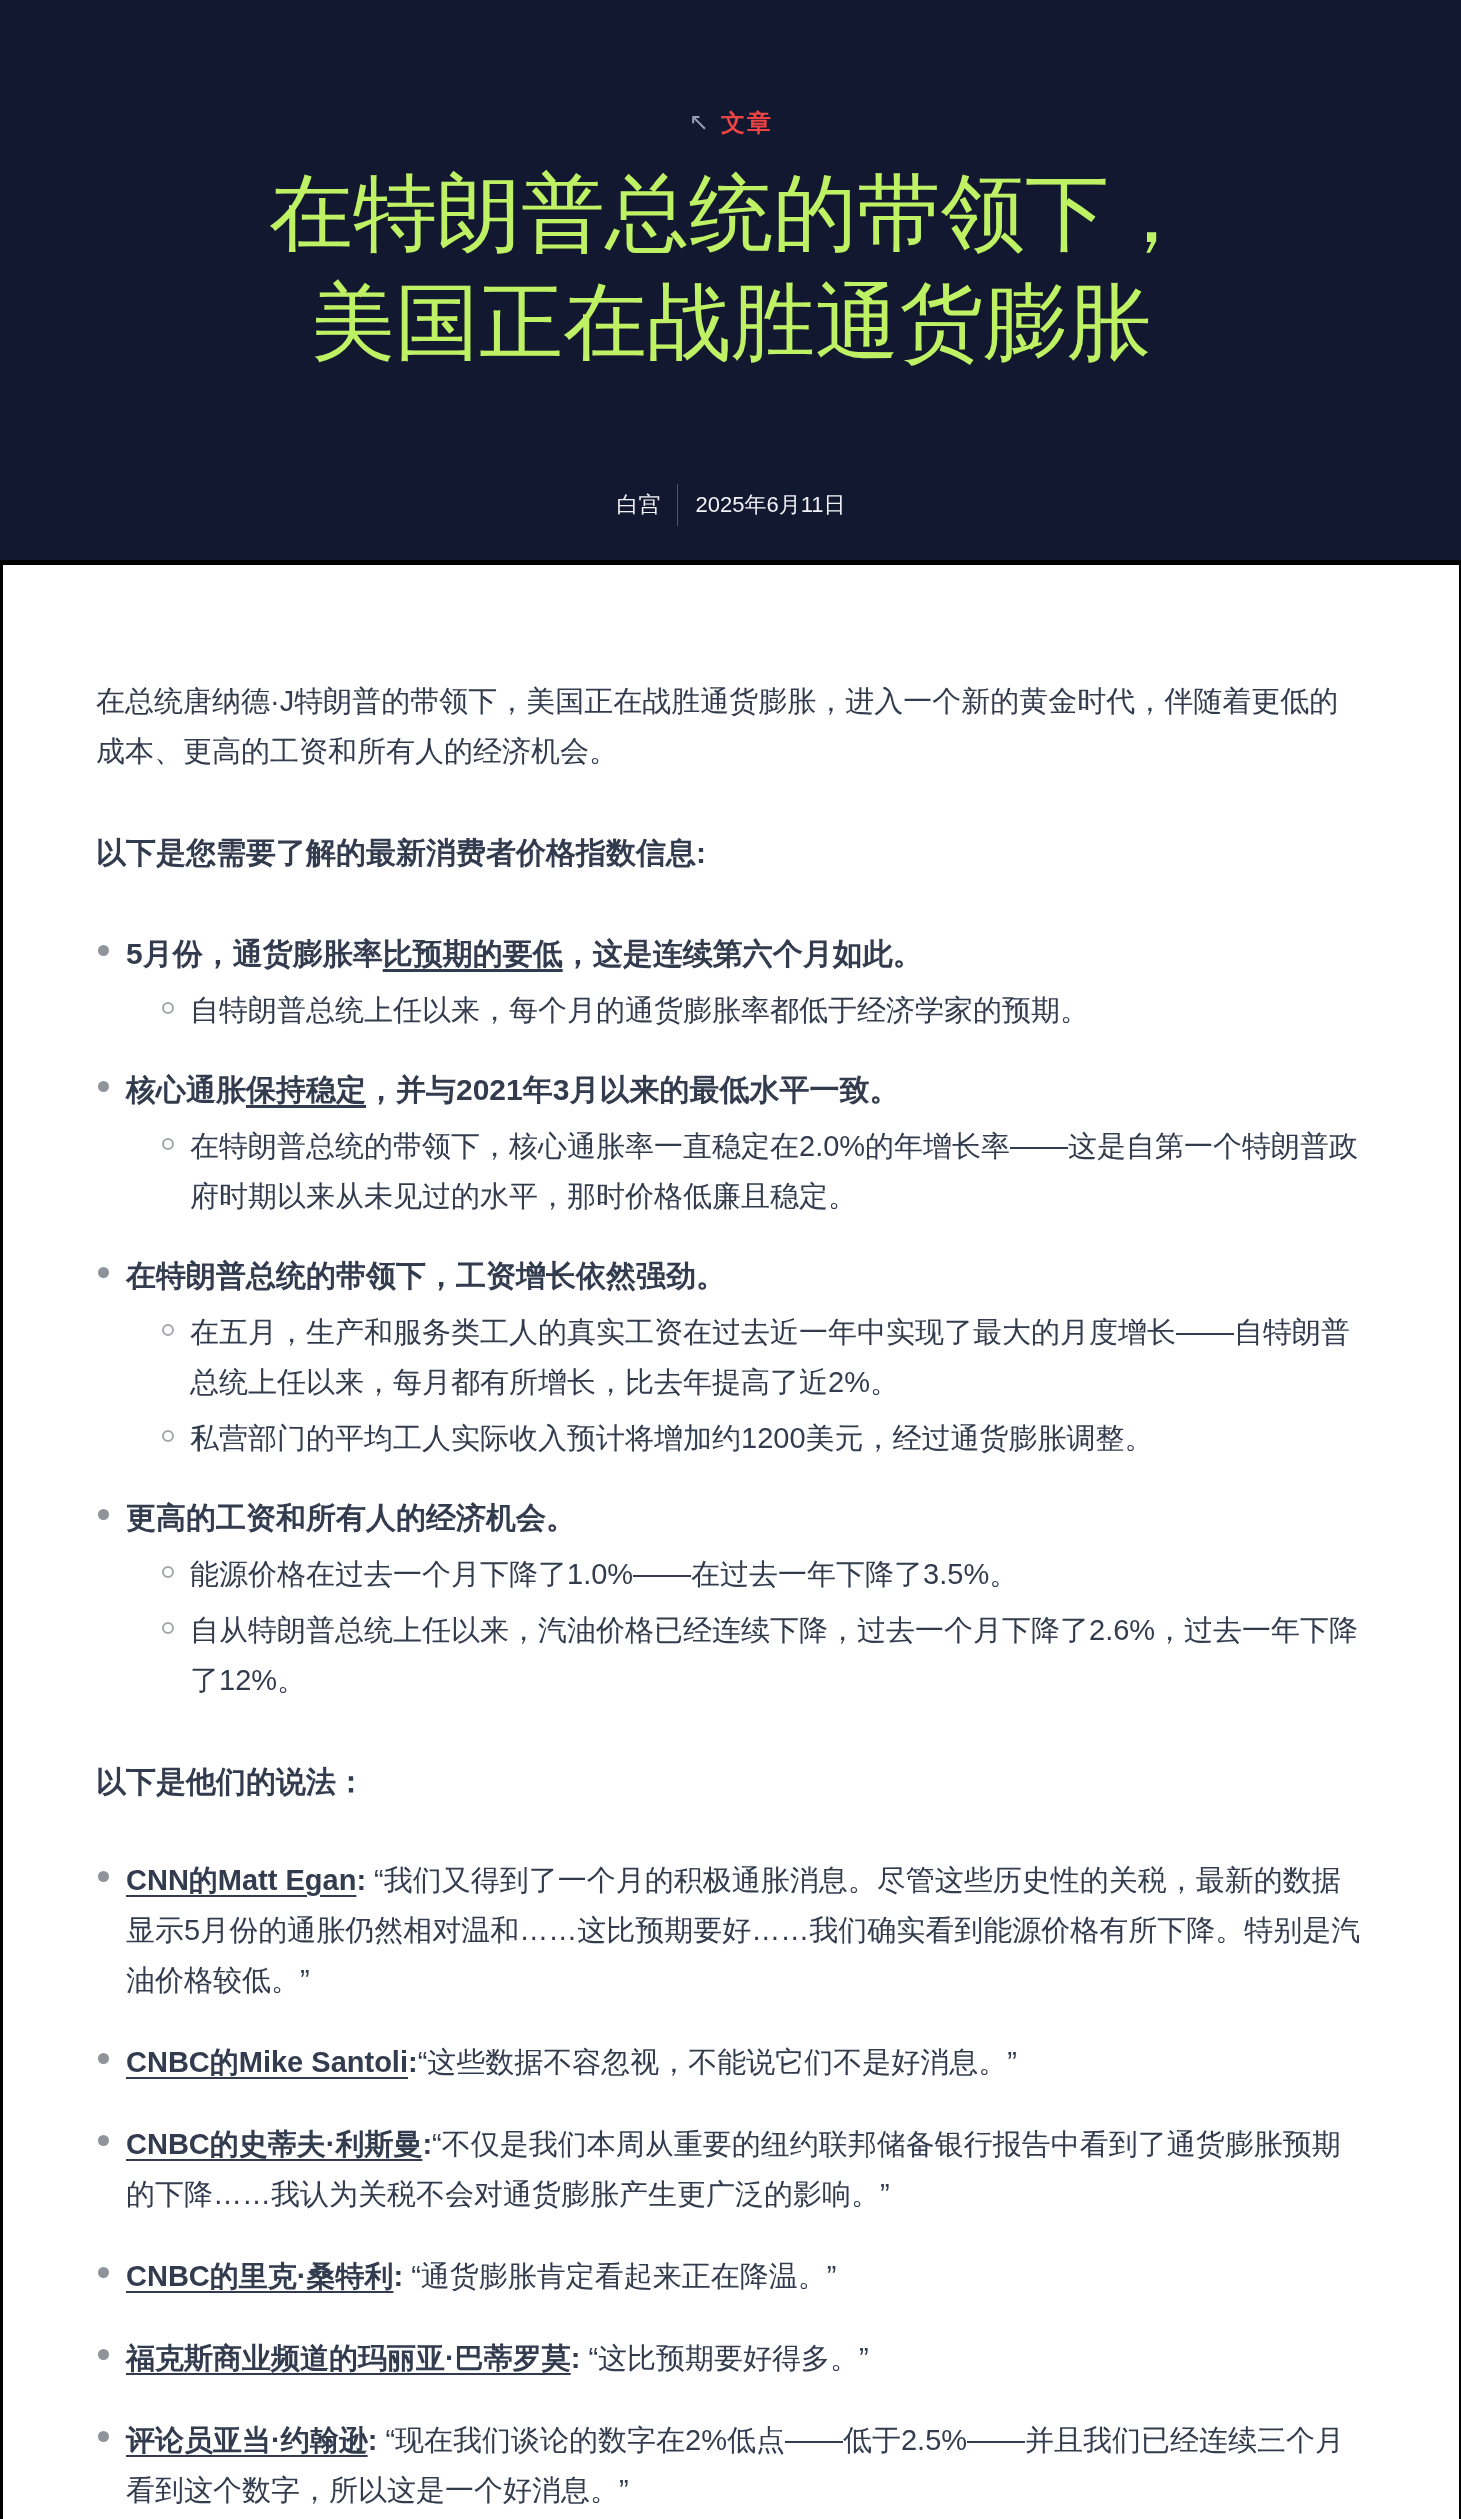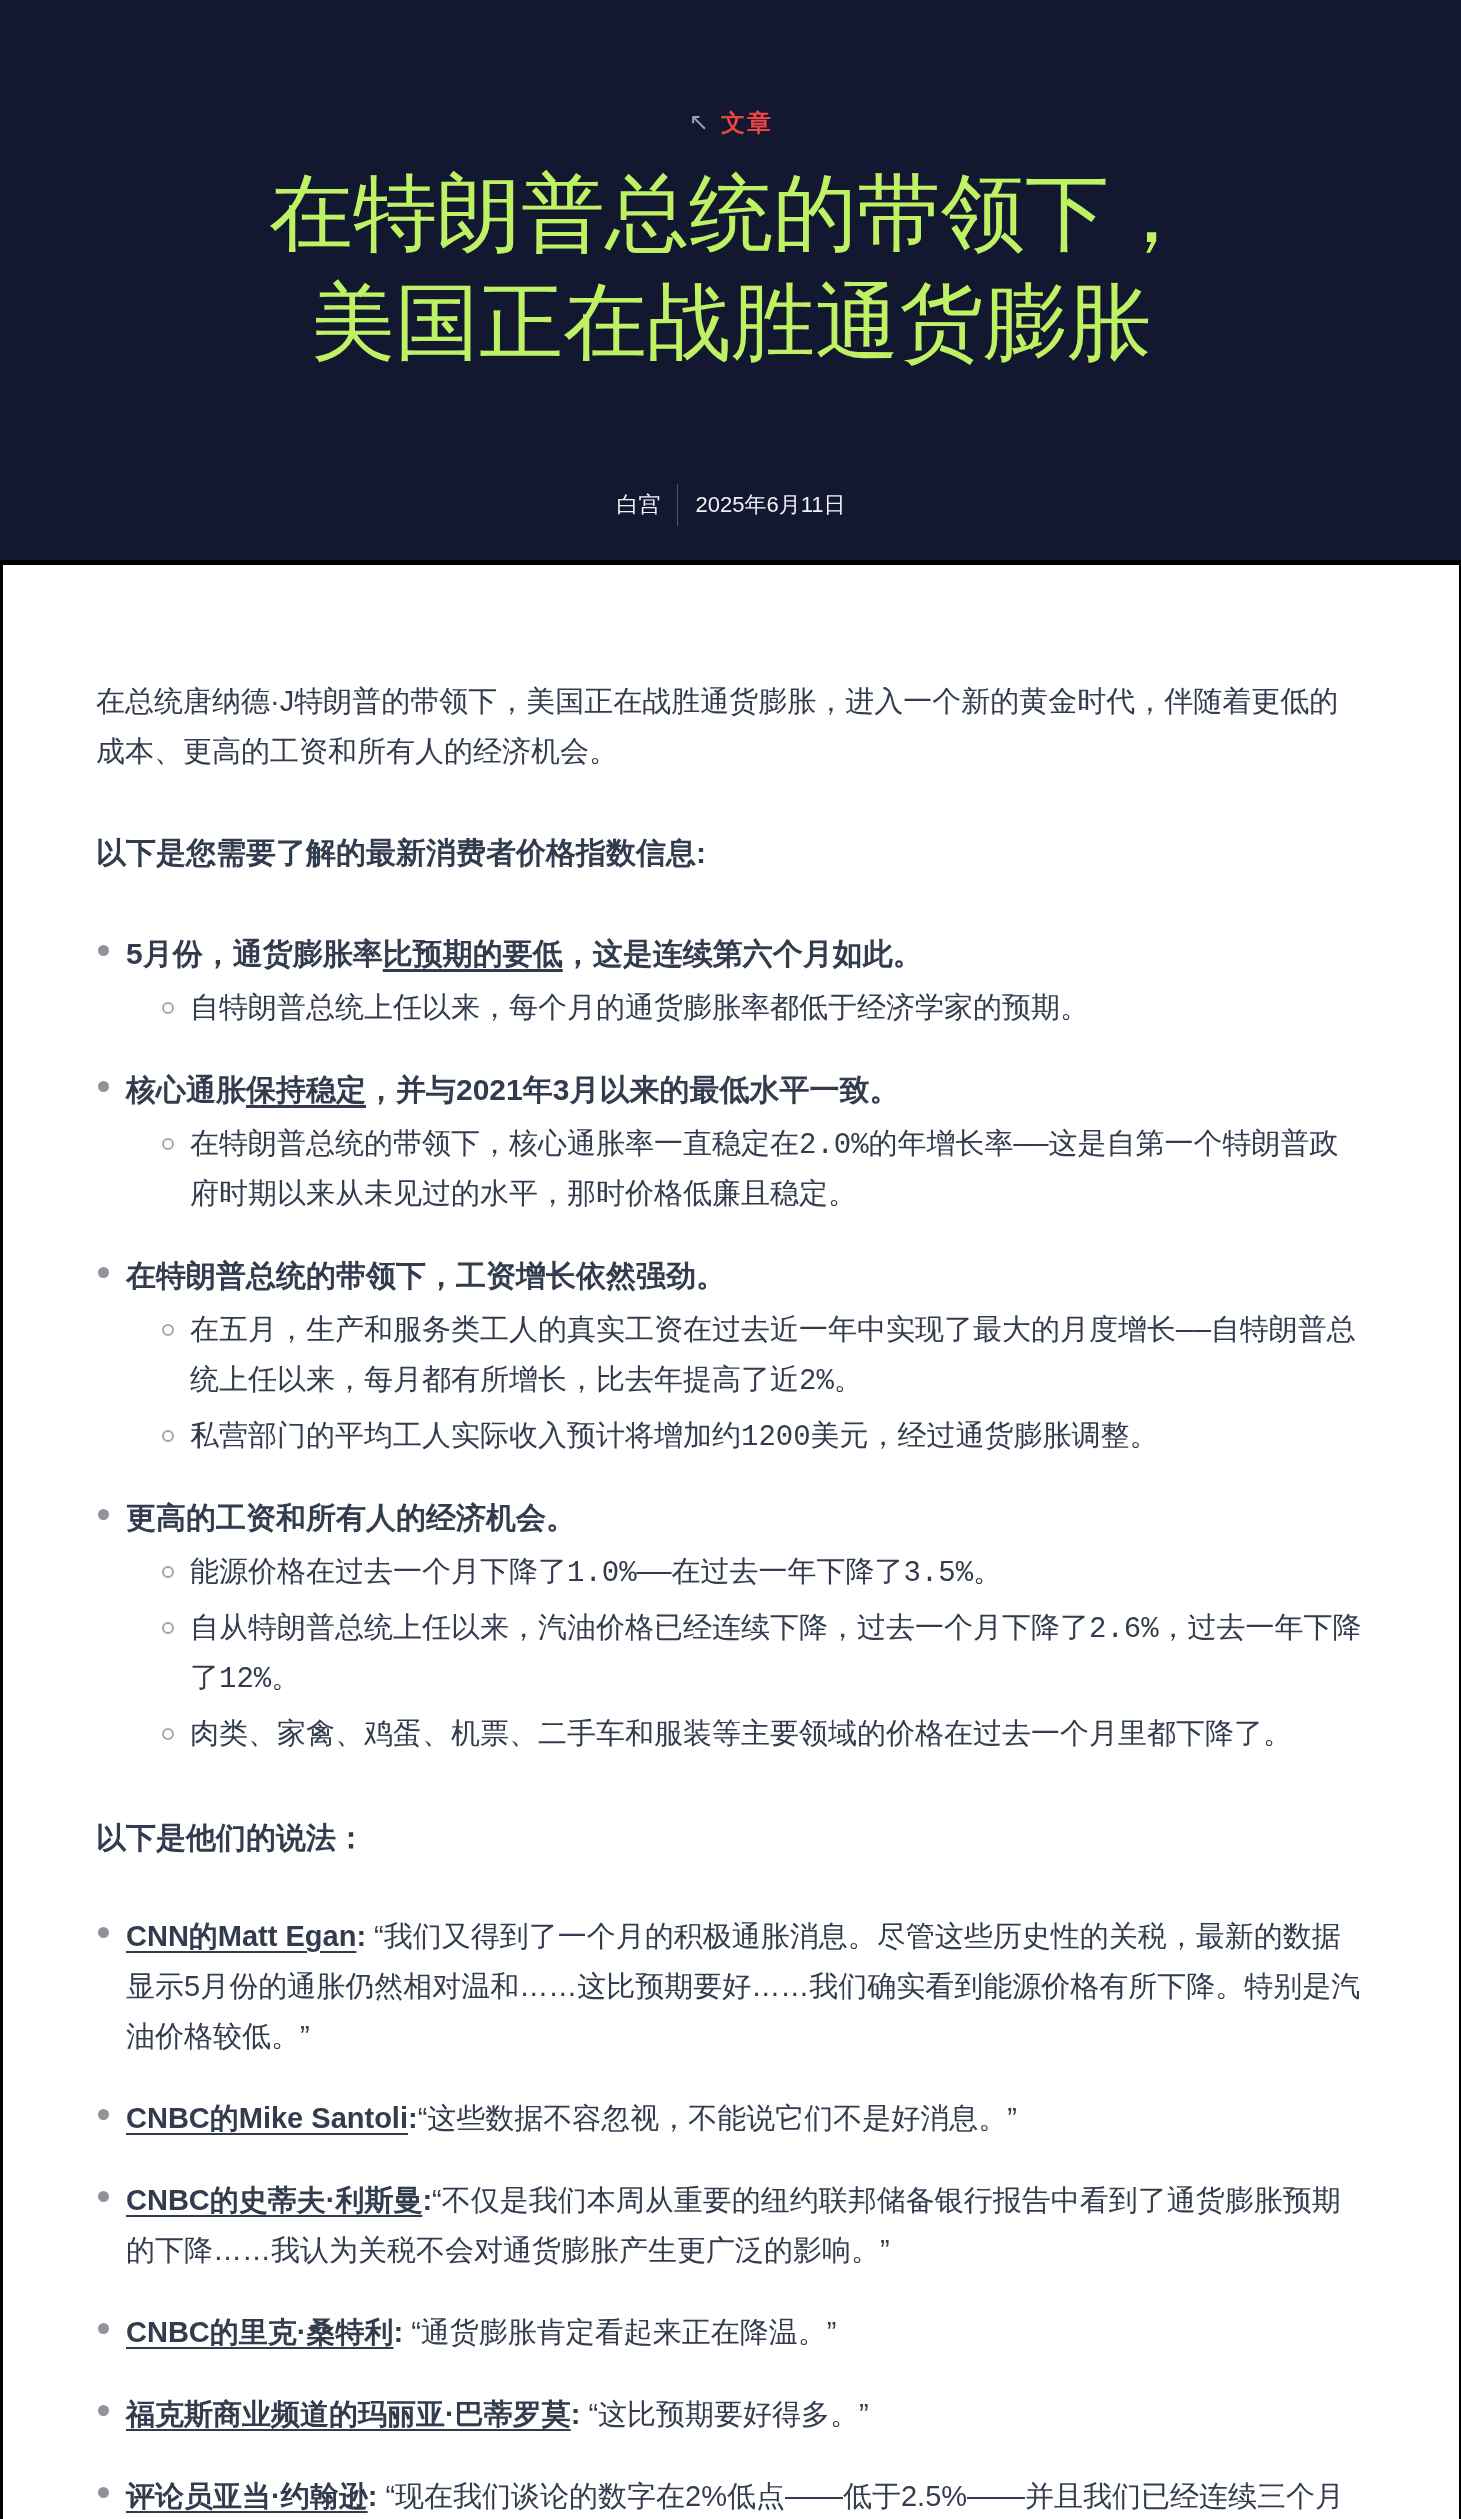--- a/index.html
+++ b/index.html
@@ -75,21 +75,21 @@
     margin:16px 17px 0 2px;
   }
   .bullet-body{flex:1;}
   .bullet-headline{
     font-size:30px;line-height:50px;font-weight:bold;
   }
   .bullet-headline .u{
     text-decoration:underline;text-underline-offset:5px;cursor:pointer;
   }
   .sublist{margin-top:4px;}
-  .sub-item{display:flex;margin-left:36px;margin-top:6px;font-family:Liberation Mono, monospace;}
+  .sub-item{display:flex;margin-left:36px;margin-top:6px;}
   .ring{
     flex:0 0 auto;width:8px;height:8px;border-radius:50%;
     border:2px solid #a2a7ae;background:transparent;
     margin:17px 16px 0 0;
   }
   .sub-text{
     flex:1;font-size:29px;line-height:50px;
   }
   
   .qlist{margin:52px 0 0 0;}
@@ -180,24 +180,20 @@
           <div class="bullet-headline"><span>更高的工资和所有人的经济机会。</span></div>
           <div class="sublist">
             <div class="sub-item">
               <span class="ring"></span>
               <div class="sub-text">能源价格在过去一个月下降了1.0%——在过去一年下降了3.5%。</div>
             </div>
             <div class="sub-item">
               <span class="ring"></span>
               <div class="sub-text">自从特朗普总统上任以来，汽油价格已经连续下降，过去一个月下降了2.6%，过去一年下降了12%。</div>
             </div>
-            <div class="sub-item">
-              <span class="ring"></span>
-              <div class="sub-text">肉类、家禽、鸡蛋、机票、二手车和服装等主要领域的价格在过去一个月里都下降了。</div>
-            </div>
           </div>
         </div>
       </div>
 
     </div>
 
     <h2 class="section-heading">以下是他们的说法：</h2>
 
     <div class="qlist">
 

